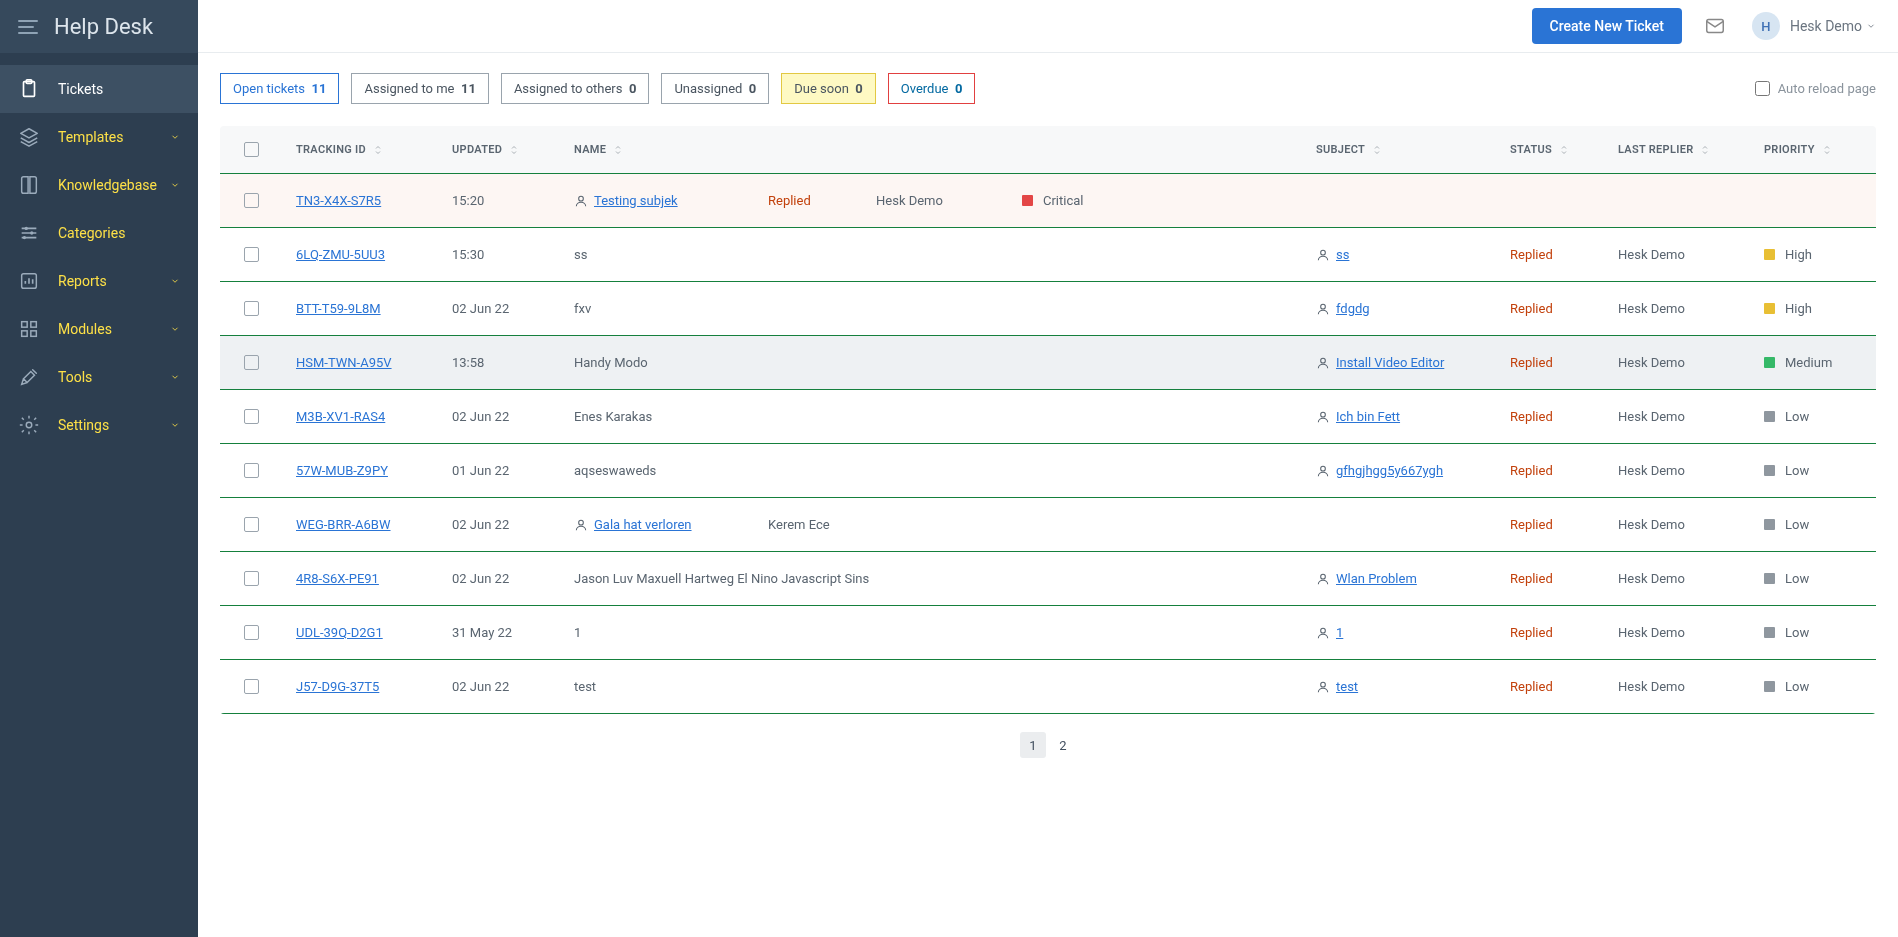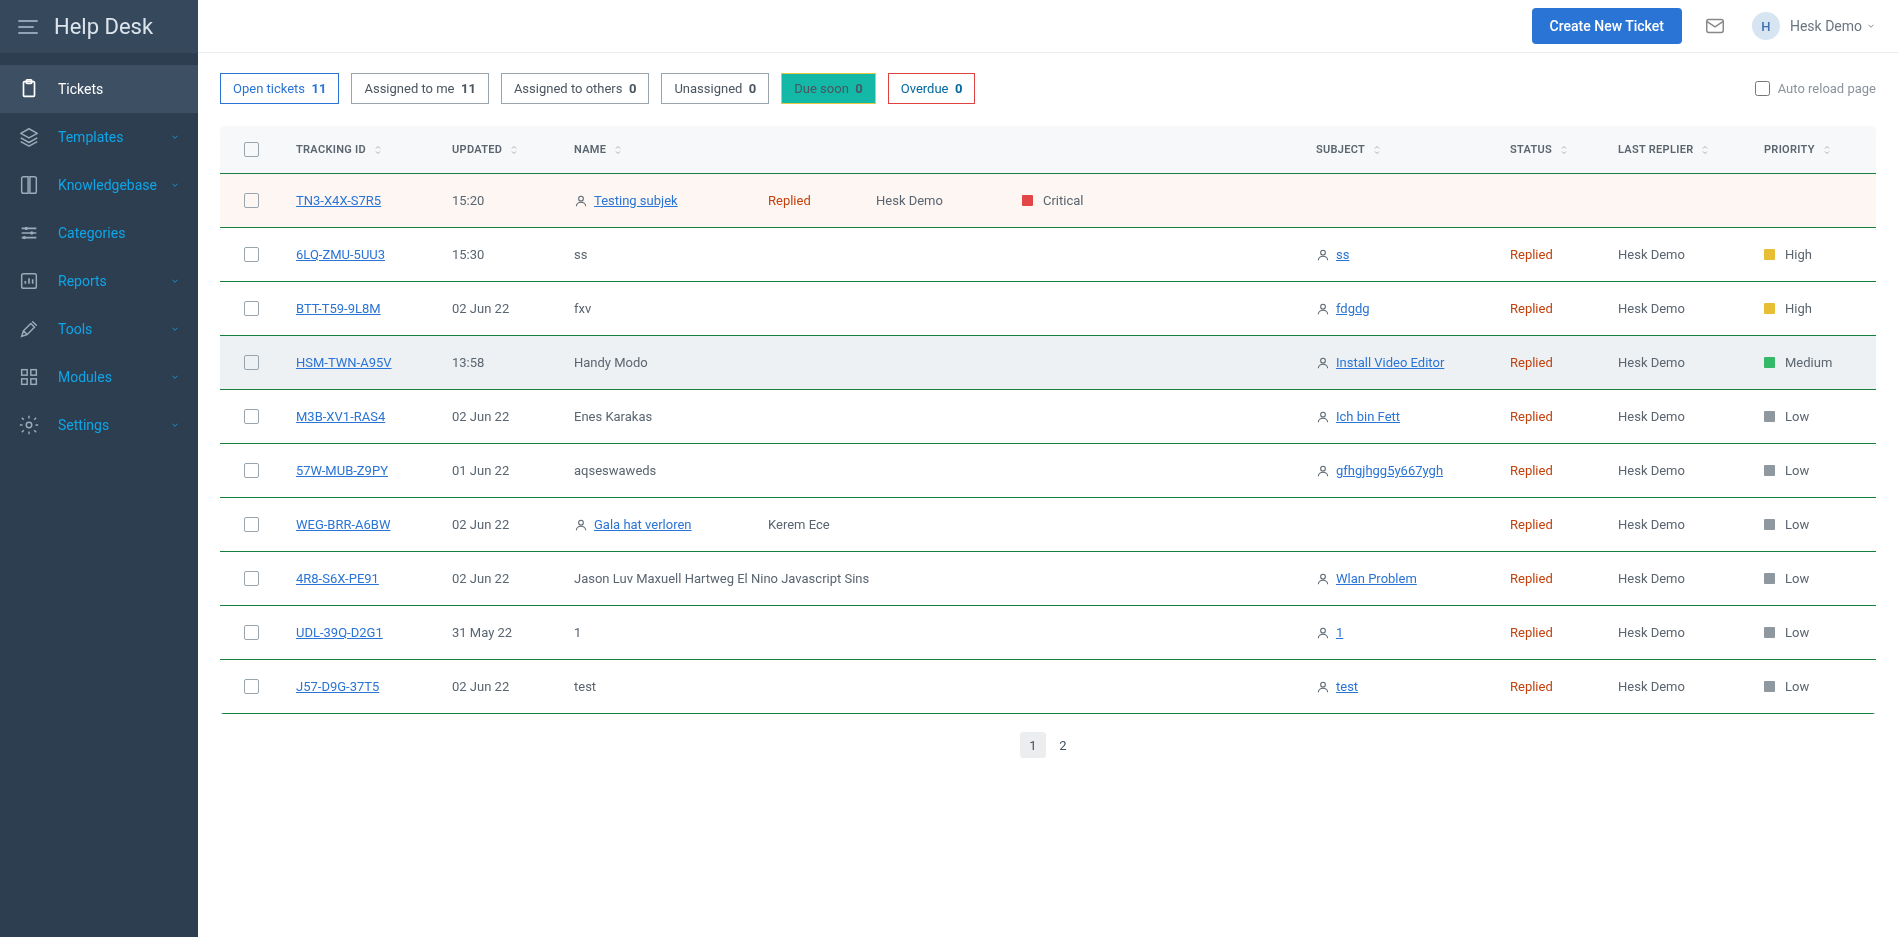--- a/index.html
+++ b/index.html
@@ -3,38 +3,38 @@
 <meta charset="utf-8">
 <style>
 *{box-sizing:border-box;margin:0;padding:0;font-family:-apple-system,BlinkMacSystemFont,"Segoe UI",Roboto,sans-serif}
 body{background:#fff;overflow:hidden}
 .app{display:flex;height:937px;width:1898px}
 .sidebar{width:198px;background:#2d3e50;color:#b8c4d0;flex-shrink:0;display:flex;flex-direction:column}
 .brand{display:flex;align-items:center;padding:14px 16px;background:#36495c}
 .menu-icon{width:24px;height:24px;margin-right:14px;color:#8fa3b5;cursor:pointer}
 .brand-title{font-size:22px;color:#dde5ec;font-weight:400}
 .nav{padding-top:12px}
-.nav-item{display:flex;align-items:center;padding:13px 18px;cursor:pointer;font-size:14px;color:#0ea5e9}
+.nav-item{display:flex;align-items:center;padding:13px 18px;cursor:pointer;font-size:14px;color:#fde047}
 .nav-item.active{background:#3d5063;color:#fff}
 .nav-item .nav-icon{width:22px;height:22px;margin-right:18px;flex-shrink:0;color:#9babbb}
 .nav-item.active .nav-icon{color:#fff}
 .nav-chev{margin-left:auto;width:10px;height:10px}
 .main{flex:1;display:flex;flex-direction:column;background:#fff}
 .topbar{height:53px;border-bottom:1px solid #e8ecef;display:flex;align-items:center;padding:0 22px}
 .topbar-spacer{flex:1}
 .create-btn{background:#2a74d5;color:#fff;border:none;padding:10px 18px;border-radius:4px;font-size:14px;cursor:pointer;font-weight:500}
 .mail-icon{margin-left:22px;width:22px;height:22px;color:#888;cursor:pointer}
 .user{display:flex;align-items:center;margin-left:26px;cursor:pointer}
 .avatar{width:28px;height:28px;border-radius:50%;background:#d7e5f2;color:#4071b5;display:flex;align-items:center;justify-content:center;font-size:13px;font-weight:500}
 .user-name{margin-left:10px;font-size:14px;color:#6b7580}
 .content{flex:1;padding:20px 22px;background:#fff;overflow:auto}
 .filters{display:flex;align-items:center;margin-bottom:22px}
 .filter{border:1px solid #9aa4ad;padding:7px 12px;margin-right:12px;font-size:13px;color:#4a5560;cursor:pointer;background:#fff}
 .filter.active{border-color:#2a74d5;color:#2a74d5}
-.filter.due{border-color:#e2c842;background:#14b8a6;color:#4a5560}
+.filter.due{border-color:#e2c842;background:#fef9c3;color:#4a5560}
 .filter.overdue{border-color:#e14040;color:#0369a1}
 .auto{margin-left:auto;display:flex;align-items:center;font-size:13px;color:#8a939c}
 .auto input{margin-right:8px;width:15px;height:15px}
 .table{background:#fff;border-radius:4px;overflow:hidden}
 .thead,.trow{display:flex;border-bottom:1px solid #15803d}
 .thead{background:#f7f8f9}
 .th,.td{padding:16px 14px;font-size:13px;color:#5a6570;display:flex;align-items:center}
 .th{font-size:11px;font-weight:600;color:#5a6570;text-transform:uppercase;letter-spacing:.3px}
 .sort{width:12px;height:12px;margin-left:6px;opacity:.5}
 .c-check{width:62px;justify-content:center}
@@ -171,32 +171,32 @@
           <svg class="nav-icon">
             <use href="#i-chart"></use>
           </svg>
           <span>Reports</span>
           <svg class="nav-chev">
             <use href="#i-chev"></use>
           </svg>
         </div>
         <div class="nav-item">
           <svg class="nav-icon">
+            <use href="#i-grid"></use>
+          </svg>
+          <span>Modules</span>
+          <svg class="nav-chev">
+            <use href="#i-chev"></use>
+          </svg>
+        </div>
+        <div class="nav-item">
+          <svg class="nav-icon">
             <use href="#i-tools"></use>
           </svg>
           <span>Tools</span>
-          <svg class="nav-chev">
-            <use href="#i-chev"></use>
-          </svg>
-        </div>
-        <div class="nav-item">
-          <svg class="nav-icon">
-            <use href="#i-grid"></use>
-          </svg>
-          <span>Modules</span>
           <svg class="nav-chev">
             <use href="#i-chev"></use>
           </svg>
         </div>
         <div class="nav-item">
           <svg class="nav-icon">
             <use href="#i-gear"></use>
           </svg>
           <span>Settings</span>
           <svg class="nav-chev">

